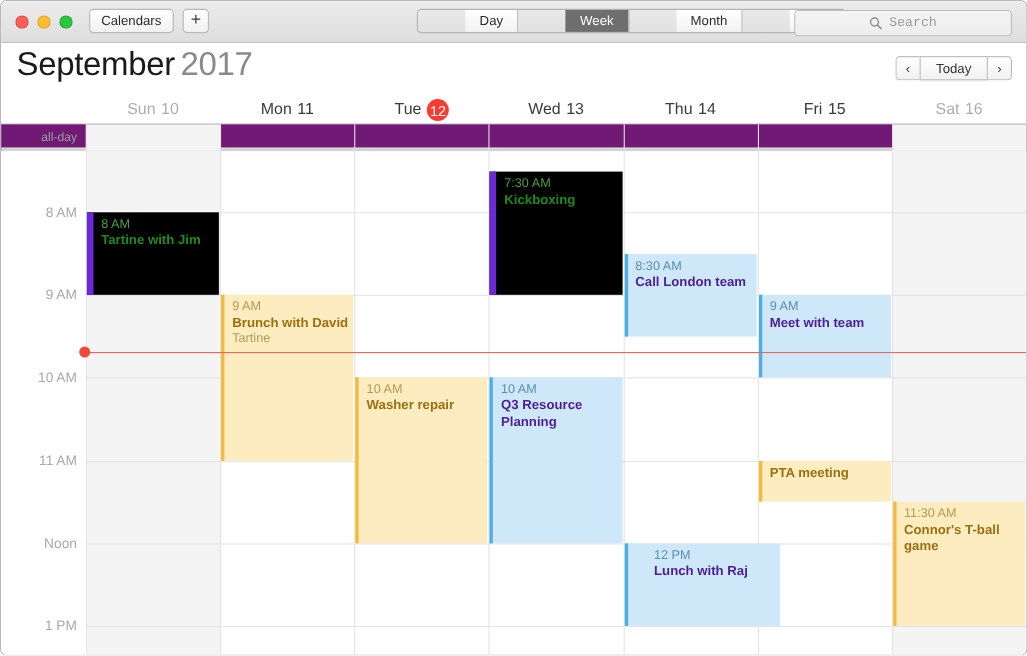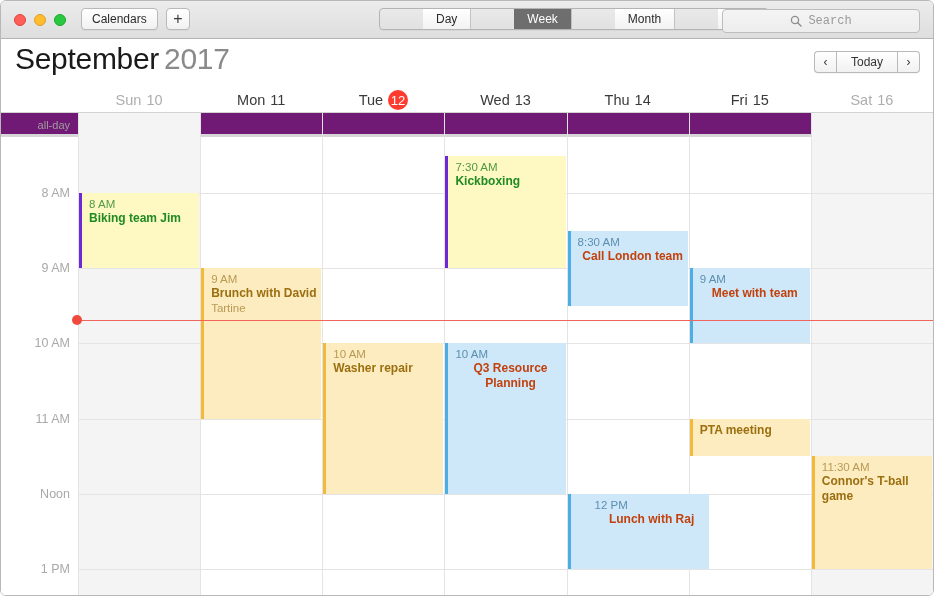--- a/index.html
+++ b/index.html
@@ -179,27 +179,27 @@
     position:absolute;
     overflow:hidden;
     padding:4px 0 0 7px;
     z-index:4;
     cursor:default;
   }
   .event .etime { font-size:11.5px; line-height:14px; font-weight:400; }
   .event .etitle { font-size:12px; line-height:14.5px; font-weight:bold; }
   .event .eloc { font-size:11.5px; line-height:14.5px; font-weight:400; }
 
-  .event.green  { background:#fef9c3; border-left:3px solid #6d28d9; }
+  .event.green  { background:#000000; border-left:6px solid #6d28d9; }
   .event.green .etime, .event.green .eloc { color:#4f9b44; }
   .event.green .etitle { color:#1f8a22; }
 
   .event.blue   { background:#cfe8f9; border-left:3px solid #4daee6; }
   .event.blue .etime, .event.blue .eloc { color:#5b8fb0; }
-  .event.blue .etitle { color:#c2410c;text-align:center; }
+  .event.blue .etitle { color:#4c1d95; }
 
   .event.yellow { background:#fcecc0; border-left:3px solid #f3b93a; }
   .event.yellow .etime, .event.yellow .eloc { color:#b99a55; }
   .event.yellow .etitle { color:#9c6f10; }
 
   
   .nowline {
     position:absolute; left:77px; right:0;
     height:1px; background:#f0645c;
     z-index:7;
@@ -316,21 +316,21 @@
       <div class="daycol" style="left: 687.714px; width: 122.143px;"></div>
       <div class="daycol weekend" style="left: 809.857px; width: 122.143px;"></div>
       <div class="hourline" style="top: 56.3095px;"></div>
       <div class="hourline" style="top: 131.389px;"></div>
       <div class="hourline" style="top: 206.468px;"></div>
       <div class="hourline" style="top: 281.548px;"></div>
       <div class="hourline" style="top: 356.627px;"></div>
       <div class="hourline" style="top: 431.706px;"></div>
       <div class="event green" style="left: 78px; width: 120.143px; top: 56.3095px; height: 75.0794px;">
         <div class="etime">8 AM</div>
-        <div class="etitle">Biking team Jim</div>
+        <div class="etitle">Tartine with Jim</div>
       </div>
       <div class="event yellow" style="left: 200.143px; width: 120.143px; top: 131.389px; height: 150.159px;">
         <div class="etime">9 AM</div>
         <div class="etitle">Brunch with David</div>
         <div class="eloc">Tartine</div>
       </div>
       <div class="event yellow" style="left: 322.286px; width: 120.143px; top: 206.468px; height: 150.159px;">
         <div class="etime">10 AM</div>
         <div class="etitle">Washer repair</div>
       </div>

